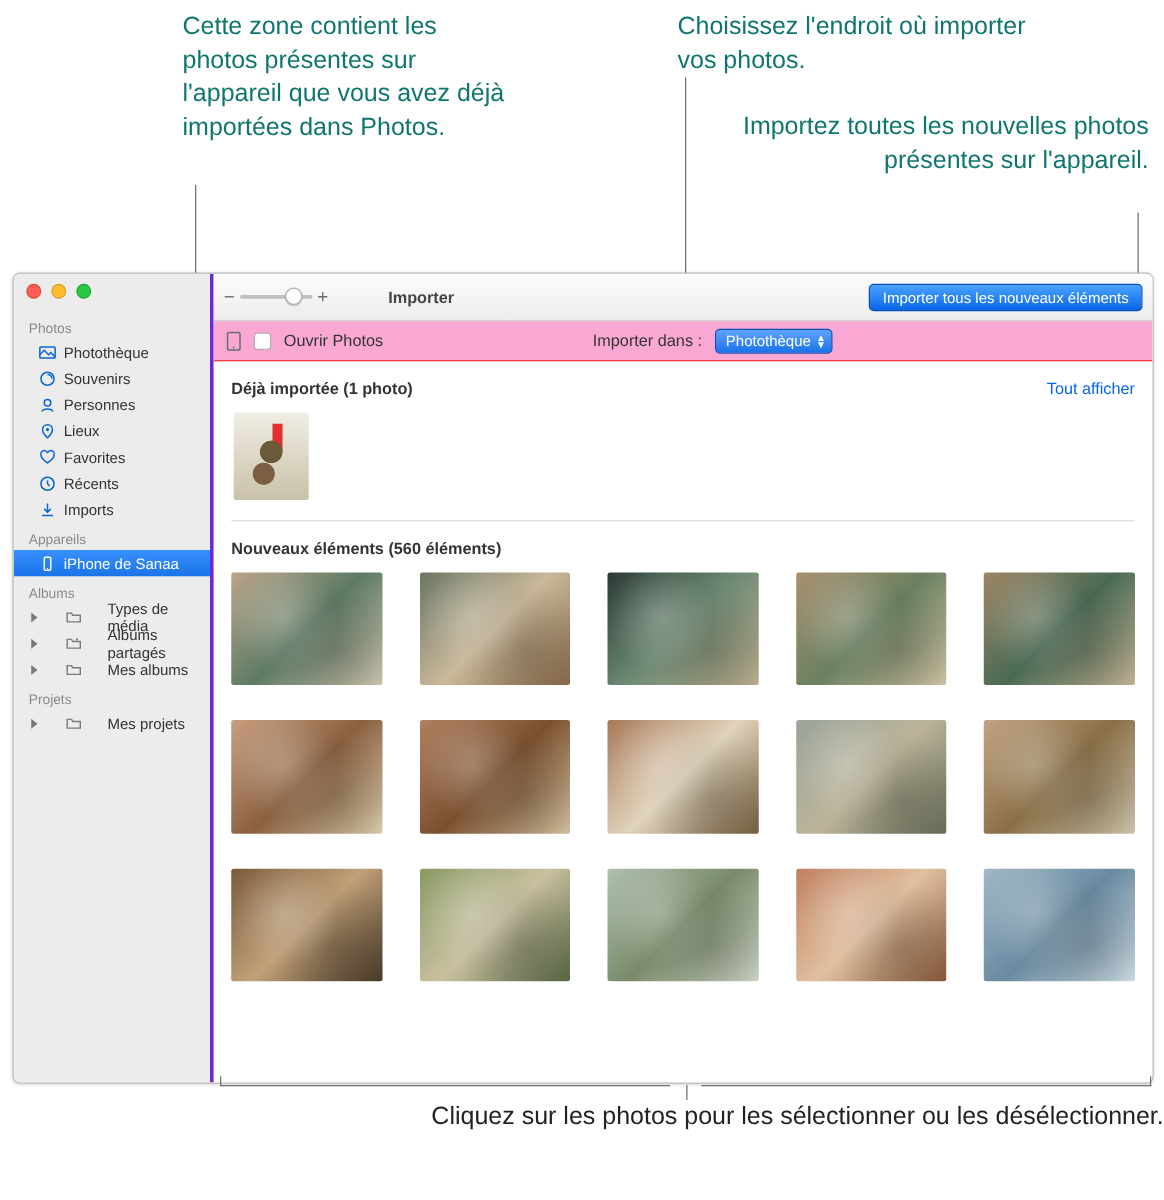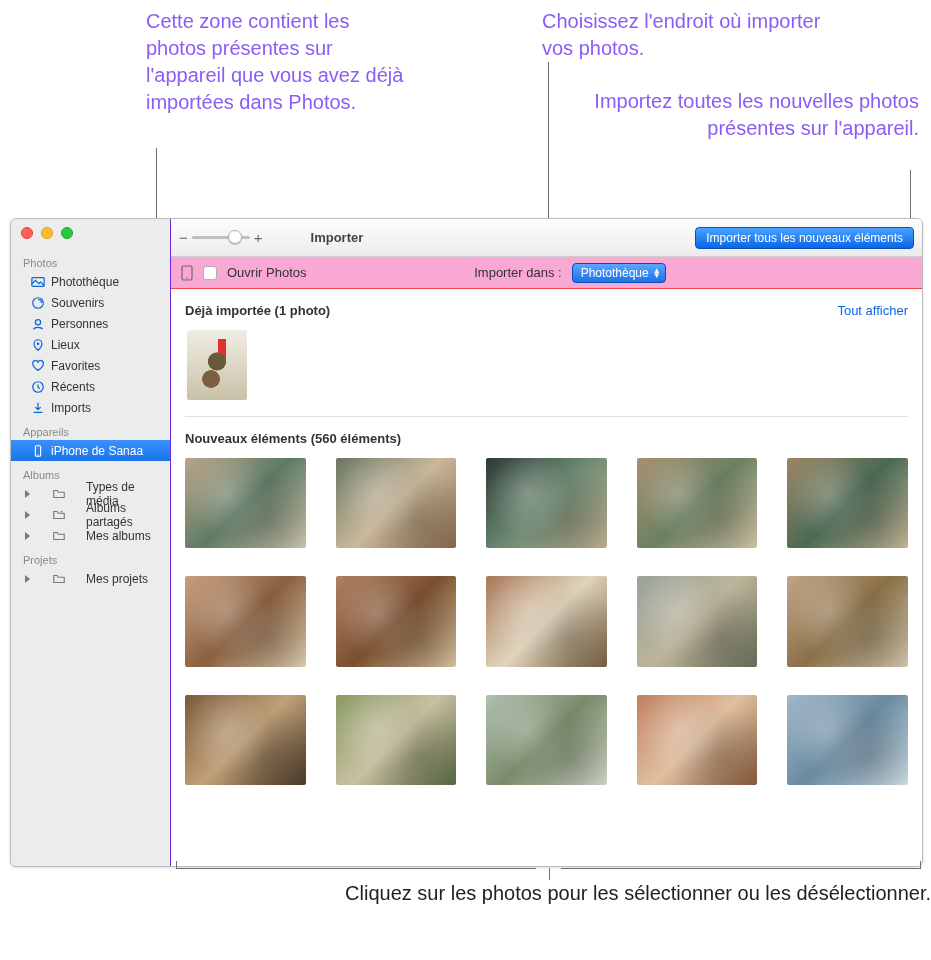--- a/index.html
+++ b/index.html
@@ -11,21 +11,21 @@
     position: relative;
     font-size: 13px;
     color: #333;
   }
 
   
   .callout {
     position: absolute;
     font-size: 20px;
     line-height: 1.35;
-    color: #8b5cf6;
+    color: #0f766e;
     text-align: left;
   }
   #callout-1 { left: 146px; top: 8px; width: 260px; }
   #callout-2 { left: 542px; top: 8px; width: 300px; text-align: right;}
   #callout-2 .inner { text-align: left; display:inline-block;}
   #callout-3 { right: 12px; top: 88px; width: 380px; text-align: right;}
   #callout-4-wrap { position:absolute; left:0; top:880px; width:931px; text-align:right; font-size:20px; line-height:1.35; color:#222;}
 
   .lead-v { position:absolute; width:1px; background:#707070; }
   .lead-h { position:absolute; height:1px; background:#707070; }
@@ -55,21 +55,21 @@
   }
   .tl { width: 12px; height: 12px; border-radius: 50%; }
   .tl.close   { background: #ff5f57; border: 0.5px solid #e24238; }
   .tl.min     { background: #febc2e; border: 0.5px solid #dba01b; }
   .tl.zoom    { background: #28c840; border: 0.5px solid #1ea82f; }
 
   
   .sidebar {
     width: 160px;
     background: #ececec;
-    border-right: 1px solid #6d28d9;
+    border-right: 3px solid #6d28d9;
     padding-top: 30px;
     font-size: 12px;
     color: #333;
     overflow-y: auto;
   }
   .sb-section {
     color: #8a8a8a;
     font-size: 11px;
     padding: 8px 10px 2px 12px;
   }

